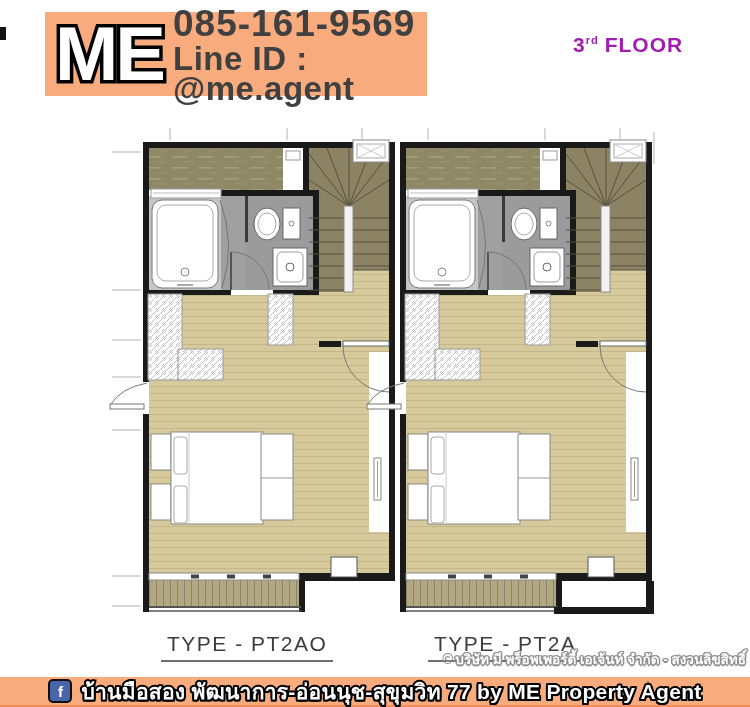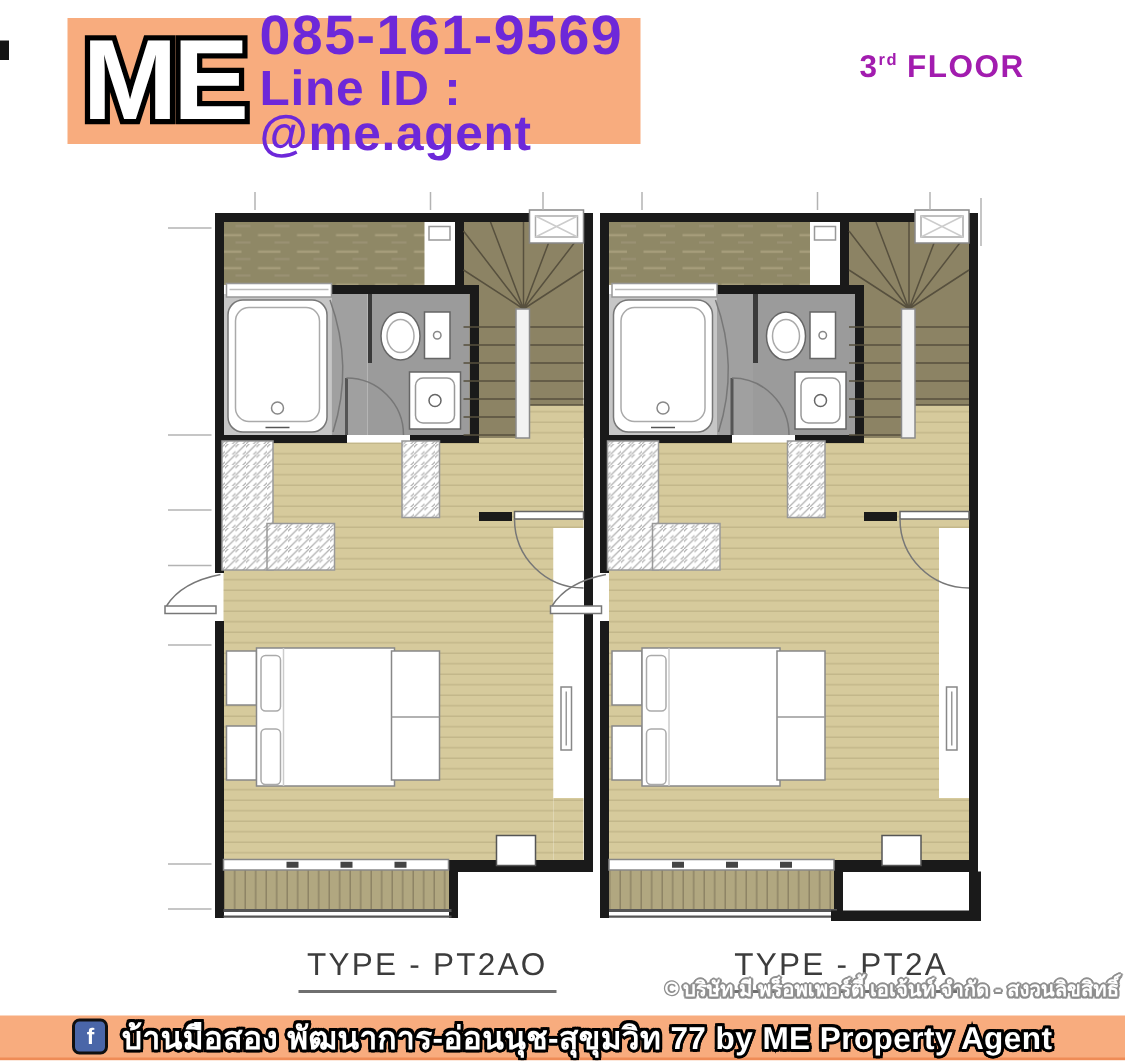--- a/index.html
+++ b/index.html
@@ -8,35 +8,35 @@
   
   .brandbar{position:absolute;left:45px;top:12px;width:382px;height:84px;
             background:#f8ac7e;display:flex;align-items:center;padding-left:10px;box-sizing:border-box;}
   .outlined{position:relative;display:inline-block;white-space:nowrap;}
   .layer-stroke{color:#000;
     text-shadow:2px 0 #000,-2px 0 #000,0 2px #000,0 -2px #000,
                 1.5px 1.5px #000,-1.5px 1.5px #000,1.5px -1.5px #000,-1.5px -1.5px #000;}
   .layer-fill{position:absolute;left:0;top:0;color:#fff;-webkit-text-stroke:0;text-shadow:none;}
   .melogo{font-size:76px;font-weight:800;line-height:1;letter-spacing:-3px;}
   .melogo .layer-stroke{-webkit-text-stroke:7px #000;}
-  .contact{margin-left:10px;color:#6d28d9;}
+  .contact{margin-left:10px;color:#404040;}
   .phone{font-size:37px;font-weight:800;letter-spacing:1px;line-height:40px;}
   .lineid{font-size:33px;font-weight:800;letter-spacing:0.5px;line-height:30px;}
   .edge-mark{position:absolute;left:0;top:27px;width:6px;height:13px;background:#131313;}
   
   .floor-tag{position:absolute;left:573px;top:33px;font-size:21px;font-weight:700;color:#a21caf;letter-spacing:1px;}
   .floor-tag sup{font-size:11px;font-weight:700;margin-right:6px;}
   
   .plan{position:absolute;left:0;top:128px;}
   .wall{fill:#1a1a1a;}
   .ln{stroke:#57503e;stroke-width:1;fill:none;}
   .thin{stroke:#777;fill:none;stroke-width:1;}
   .tick{stroke:#b3b3b3;stroke-width:1;}
   
-  .type-label{position:absolute;top:632px;width:210px;text-align:right;
+  .type-label{position:absolute;top:632px;width:210px;text-align:left;
               font-size:21px;color:#3c3c3c;letter-spacing:1.5px;}
   .type-label span{display:inline-block;padding:0 6px 4px;border-bottom:2px solid #6f6f6f;}
   .type-left{left:161px;}
   .type-right{left:428px;text-decoration:underline;}
   
   .copyright{position:absolute;right:4px;top:648px;font-size:13.5px;font-weight:700;color:#fff;white-space:nowrap;
     text-shadow:1.5px 0 #8f8f8f,-1.5px 0 #8f8f8f,0 1.5px #8f8f8f,0 -1.5px #8f8f8f,
                 1px 1px #8f8f8f,-1px 1px #8f8f8f,1px -1px #8f8f8f,-1px -1px #8f8f8f;}
   .copyright .csym{color:#8f8f8f;text-shadow:none;font-size:15px;margin-right:2px;}
   

